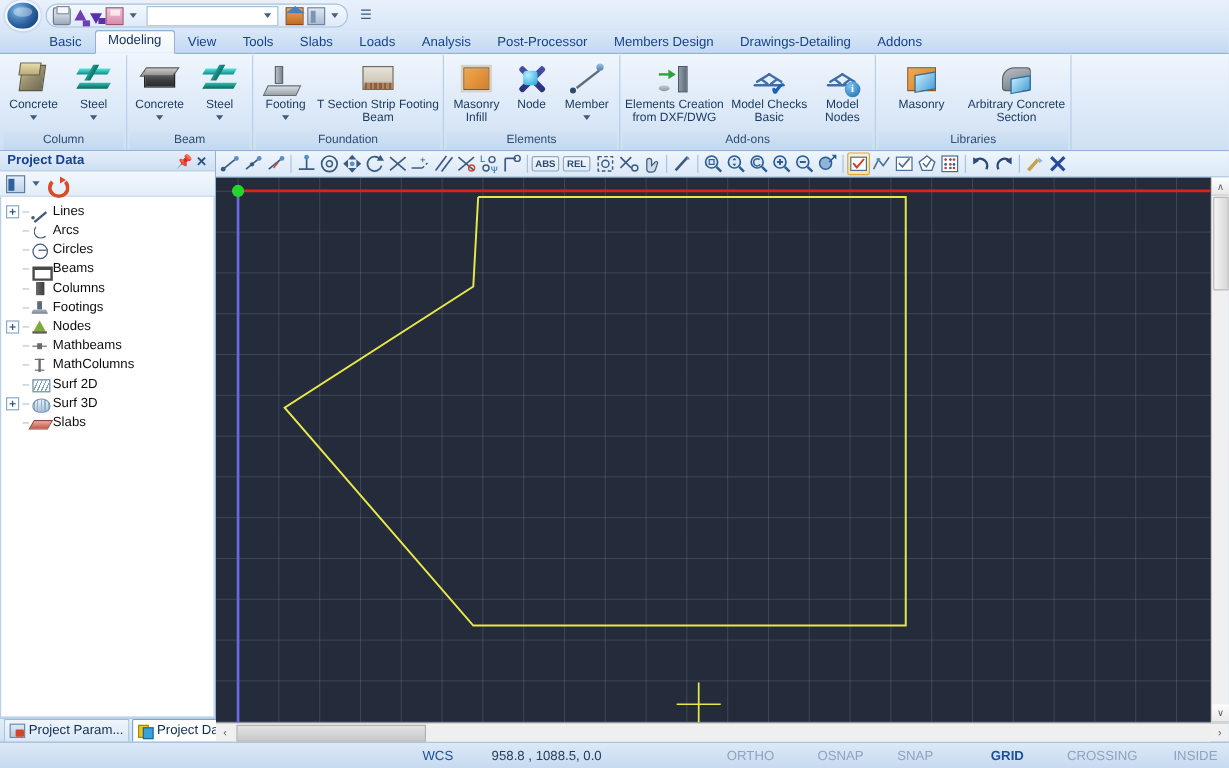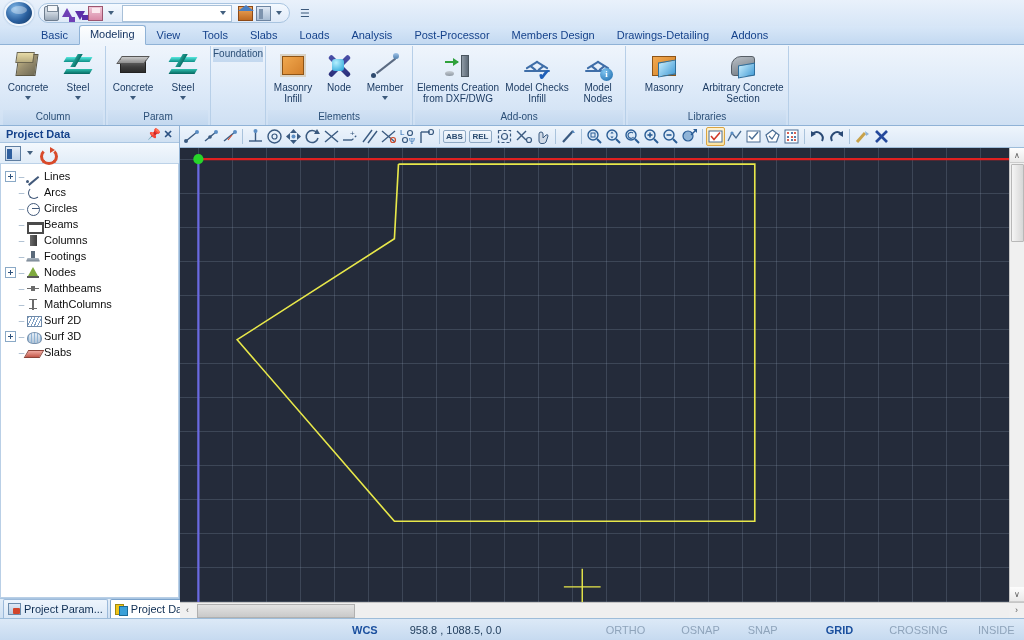--- a/index.html
+++ b/index.html
@@ -466,21 +466,21 @@
   .statusbar {
     height: 22px; display: flex; align-items: center;
     background: linear-gradient(180deg,#dce9f7 0%,#c6daf0 100%);
     border-top: 1px solid #9dbcd9;
     font-size: 11px; flex: none;
   }
   .sb-pad { width: 352px; flex:none; }
   .sb-item { color:#8fa4bb; padding: 0 6px; }
   .sb-item.on { color:#1a4f9e; font-weight: bold; }
   .sb-coord { color:#24405f; min-width:150px; }
-  .sb-wcs { color:#1a4f9e; font-weight:bold; }
+  .sb-wcs { color:#1a4f9e; font-weight:normal; }
 </style>
 </head>
 <body>
 
 <div id="app">
 
   <div class="qat">
     <div class="orb"></div>
     <div class="qat-group">
       <div class="qat-ico ic-print"></div>
@@ -555,24 +555,43 @@
           <div class="glyph">
               <div class="g">
                 <div class="steel-i"></div>
                 <div class="steel-web"></div>
               </div>
             </div>
           <div class="lbl">Steel</div>
           <div class="dd"></div>
         </div>
       </div>
-      <div class="group-label">Param</div>
+      <div class="group-label">Beam</div>
     </div>
 
     <div class="group">
+      <div class="group-items">
+        <div class="btn">
+          <div class="glyph">
+              <div class="g">
+                <div class="foot"></div>
+              </div>
+            </div>
+          <div class="lbl">Footing</div>
+          <div class="dd"></div>
+        </div>
+        <div class="btn w-xxwide">
+          <div class="glyph">
+              <div class="g">
+                <div class="tsec"></div>
+              </div>
+            </div>
+          <div class="lbl">T Section Strip Footing Beam</div>
+        </div>
+      </div>
       <div class="group-label">Foundation</div>
     </div>
 
 
     <div class="group">
       <div class="group-items">
         <div class="btn">
           <div class="glyph">
               <div class="g">
                 <div class="mason"></div>
@@ -624,21 +643,21 @@
                 <div class="truss">
                   <i></i>
                   <i></i>
                   <i></i>
                   <i></i>
                   <i></i>
                 </div>
                 <div class="badge-chk">✔</div>
               </div>
             </div>
-          <div class="lbl">Model Checks Infill</div>
+          <div class="lbl">Model Checks Basic</div>
         </div>
         <div class="btn">
           <div class="glyph">
               <div class="g">
                 <div class="truss">
                   <i></i>
                   <i></i>
                   <i></i>
                   <i></i>
                   <i></i>

